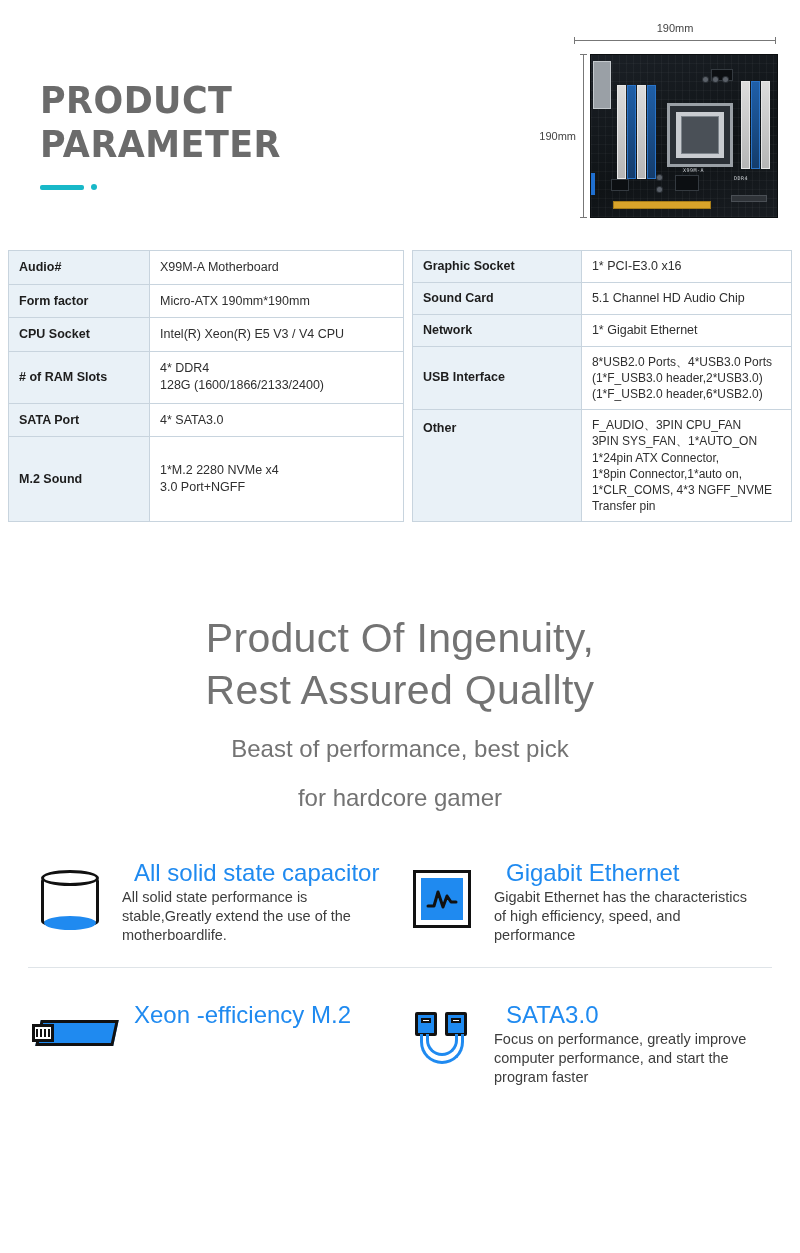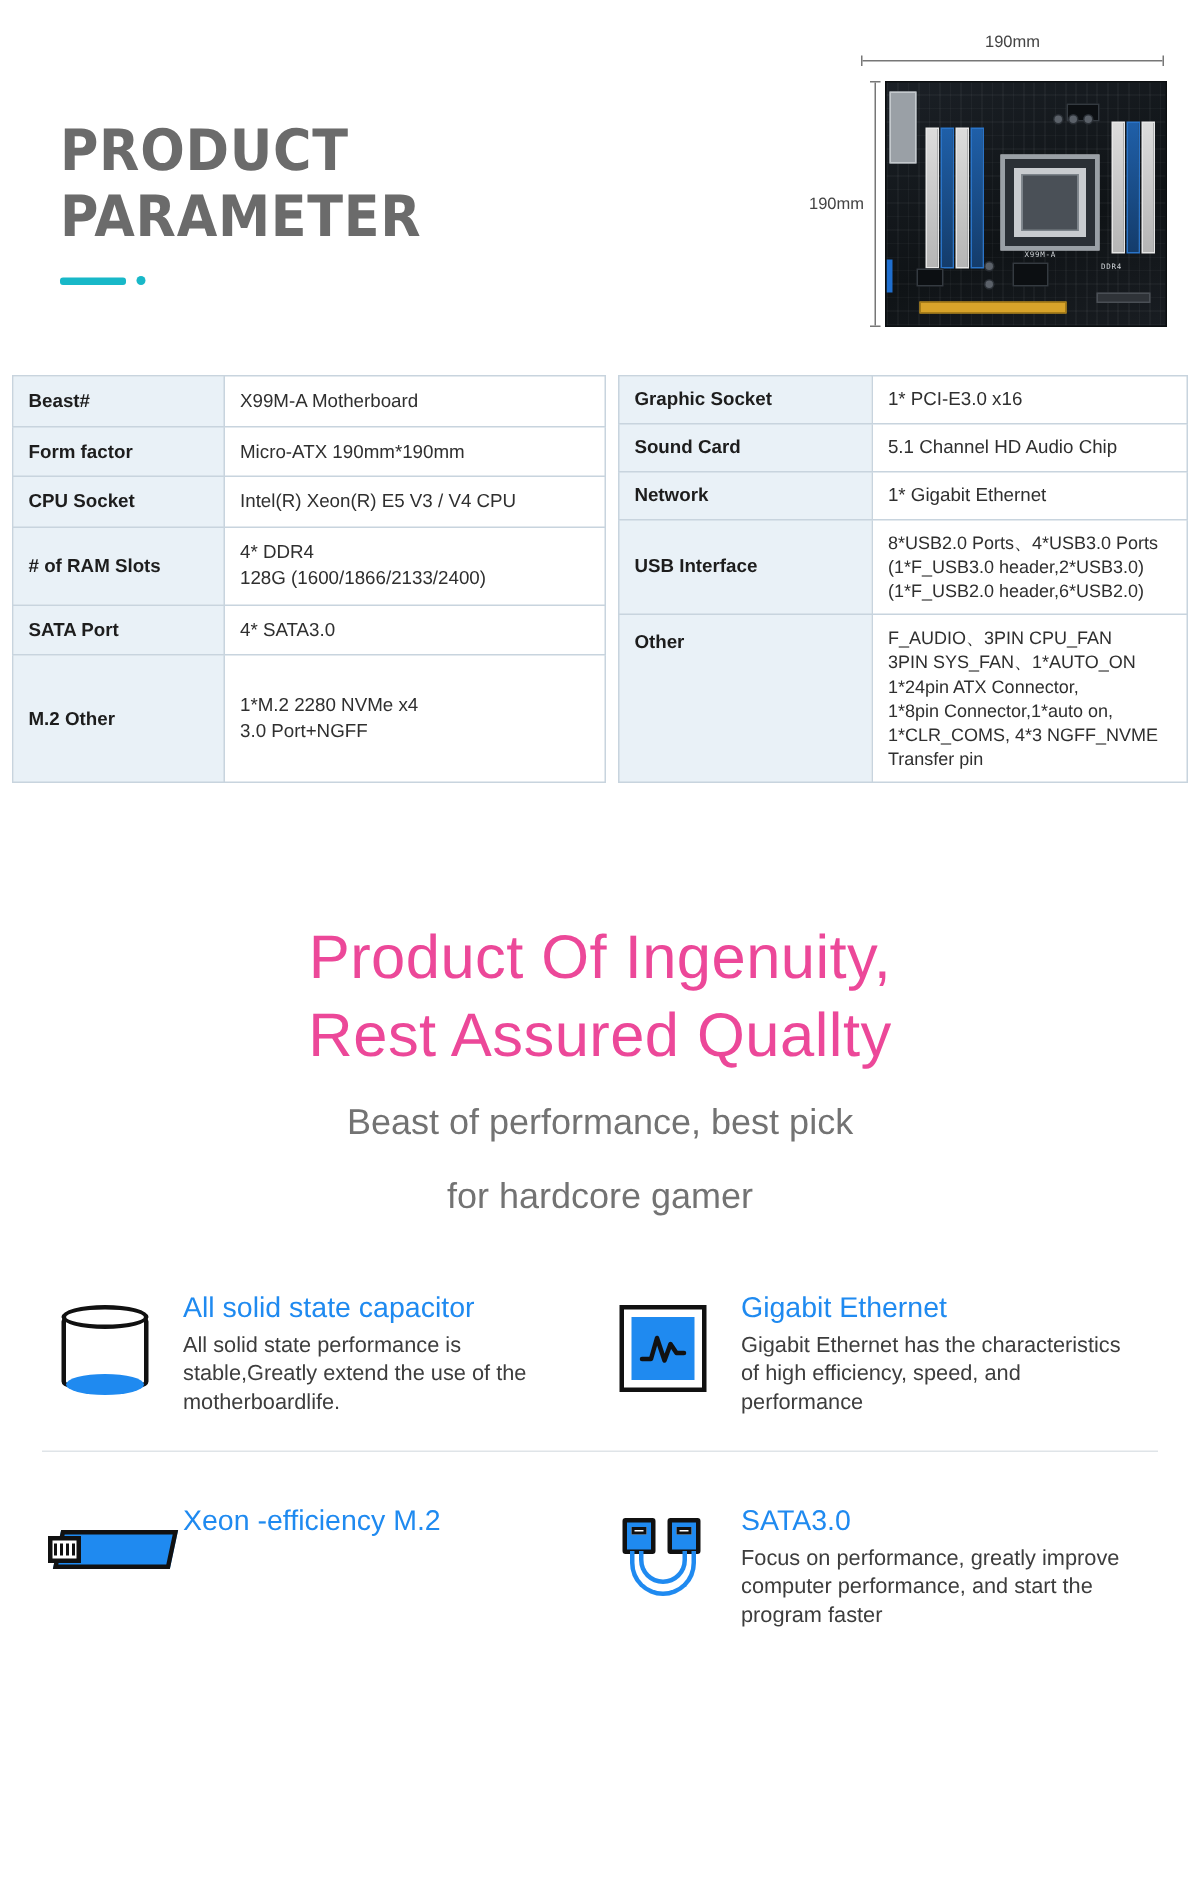--- a/index.html
+++ b/index.html
@@ -230,21 +230,21 @@
     top: 612px;
     width: 800px;
     text-align: center;
   }
   .headline h2 {
     margin: 0;
     font-family: "Liberation Sans", sans-serif;
     font-weight: normal;
     font-size: 41px;
     line-height: 52px;
-    color: #ec4899;
+    color: #737373;
     letter-spacing: 0.3px;
   }
   .headline p {
     margin: 16px 0 0 0;
     font-size: 24px;
     line-height: 33px;
     color: #737373;
     font-weight: normal;
   }
 
@@ -268,22 +268,22 @@
   .frow.first .fcell { border-bottom: 1px solid #dfe4e8; padding-bottom: 22px; }
   .fcell .ficon {
     width: 76px;
     flex: 0 0 76px;
     padding-top: 10px;
     display: flex;
     justify-content: center;
   }
   .fcell .ftext { flex: 1; }
   .fcell h3 {
-    margin: 0 0 2px 0;
-    font-size: 19px;
+    margin: 0 0 2px 12px;
+    font-size: 24px;
     font-weight: normal;
     color: #1f8af0;
     line-height: 26px;
   }
   .fcell p {
     margin: 0;
     font-size: 14.5px;
     line-height: 19px;
     color: #3d3d3d;
   }
@@ -450,42 +450,42 @@
       <div class="label" style="left:143px; top:120px;">DDR4</div>
     </div>
   </div>
 </div>
 
 <div class="specs">
 
   <table class="spec left">
     <tbody>
       <tr>
-        <td class="k">Beast#</td>
+        <td class="k">Audio#</td>
         <td class="v nowrapline">X99M-A  Motherboard</td>
       </tr>
       <tr>
         <td class="k">Form factor</td>
         <td class="v nowrapline">Micro-ATX     190mm*190mm</td>
       </tr>
       <tr>
         <td class="k">CPU Socket</td>
         <td class="v nowrapline">Intel(R) Xeon(R) E5 V3 / V4 CPU</td>
       </tr>
       <tr>
         <td class="k"># of RAM Slots</td>
         <td class="v nowrapline">4* DDR4
 128G (1600/1866/2133/2400)</td>
       </tr>
       <tr>
         <td class="k">SATA Port</td>
         <td class="v nowrapline">4* SATA3.0</td>
       </tr>
       <tr>
-        <td class="k" style="height:70px;">M.2 Other</td>
+        <td class="k" style="height:70px;">M.2 Sound</td>
         <td class="v nowrapline">1*M.2 2280 NVMe x4
 3.0 Port+NGFF</td>
       </tr>
     </tbody>
   </table>
 
   <table class="spec right">
     <tbody>
       <tr>
         <td class="k">Graphic Socket</td>

